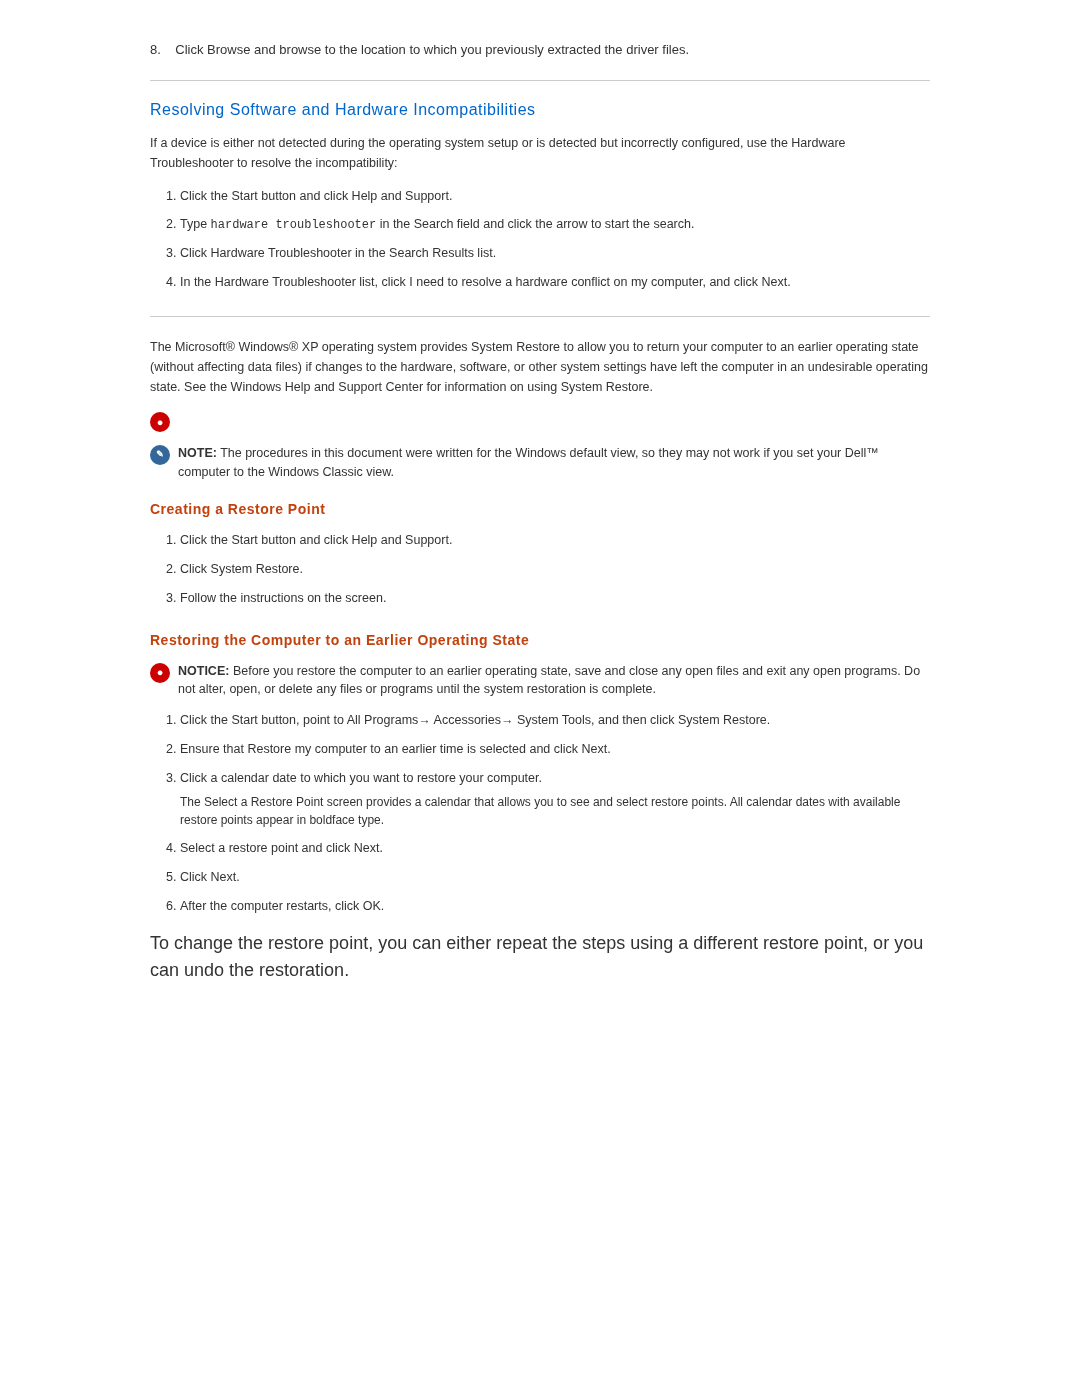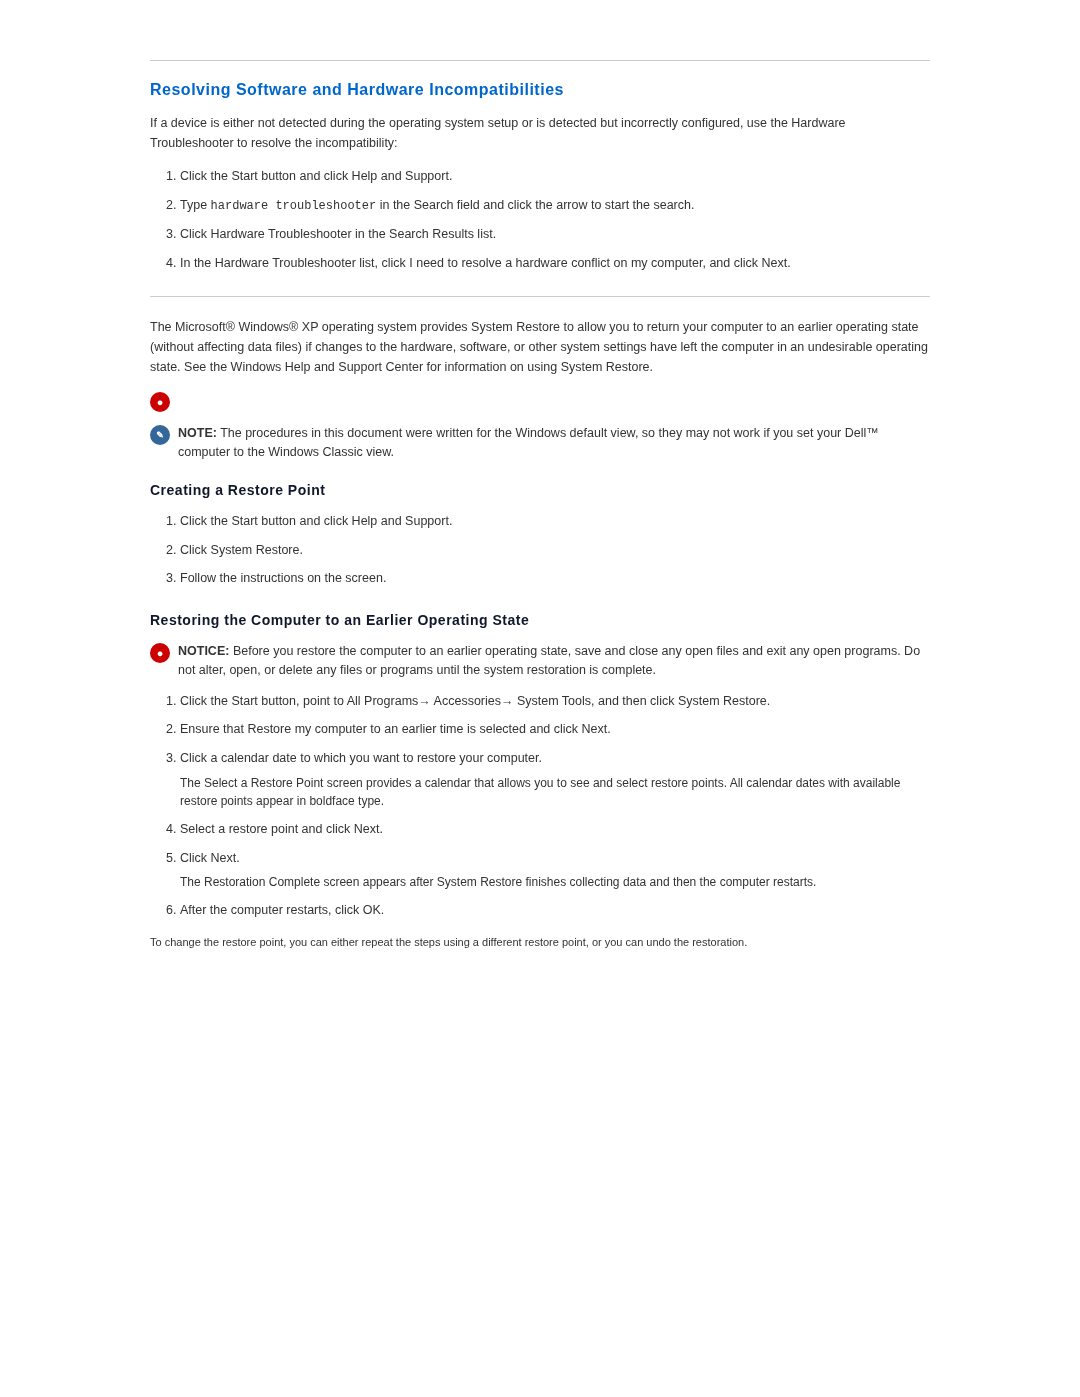--- a/index.html
+++ b/index.html
@@ -33,21 +33,21 @@
     }
 
     hr.section-divider {
       border: none;
       border-top: 1px solid #cccccc;
       margin: 20px 0;
     }
 
     .section-heading {
       font-size: 16px;
-      font-weight: bold;
+      font-weight: normal;
       color: #0066cc;
       font-family: 'Trebuchet MS', Arial, sans-serif;
       letter-spacing: 0.5px;
       margin-bottom: 14px;
     }
 
     .section-desc {
       line-height: 1.6;
       margin-bottom: 14px;
       font-size: 12.5px;
@@ -109,42 +109,47 @@
       font-weight: bold;
     }
 
     .notice-label {
       font-weight: bold;
     }
 
     .sub-section-heading {
       font-size: 14px;
       font-weight: bold;
-      color: #0f172a;
+      color: #c2410c;
       font-family: 'Trebuchet MS', Arial, sans-serif;
       letter-spacing: 0.5px;
       margin-bottom: 14px;
     }
 
     .section-block {
       margin-bottom: 24px;
     }
 
     .footer-note {
-      font-size: 11px;
+      font-size: 18px;
       line-height: 1.5;
       margin-top: 10px;
     }
   </style>
 </head>
 <body>
 
 <div class="page-container">
 
   <div class="intro-steps">
+    <div class="step-item">
+      <span>8.</span>
+      &nbsp;&nbsp;
+      <span>Click Browse and browse to the location to which you previously extracted the driver files.</span>
+    </div>
   </div>
 
   <hr class="section-divider">
 
   <div class="section-block">
     <h2 class="section-heading">Resolving Software and Hardware Incompatibilities</h2>
     <p class="section-desc">If a device is either not detected during the operating system setup or is detected but incorrectly configured, use the Hardware Troubleshooter to resolve the incompatibility:</p>
 
     <ol class="steps-list">
       <li>
@@ -214,21 +219,20 @@
         </li>
         <li>
           <span>Click a calendar date to which you want to restore your computer.</span>
           <div class="step-note">The Select a Restore Point screen provides a calendar that allows you to see and select restore points. All calendar dates with available restore points appear in boldface type.</div>
         </li>
         <li>
           <span>Select a restore point and click Next.</span>
         </li>
         <li>
           <span>Click Next.</span>
-          <div class="step-note">The Restoration Complete screen appears after System Restore finishes collecting data and then the computer restarts.</div>
         </li>
         <li>
           <span>After the computer restarts, click OK.</span>
         </li>
       </ol>
 
       <p class="footer-note">To change the restore point, you can either repeat the steps using a different restore point, or you can undo the restoration.</p>
     </div>
   </div>
 

